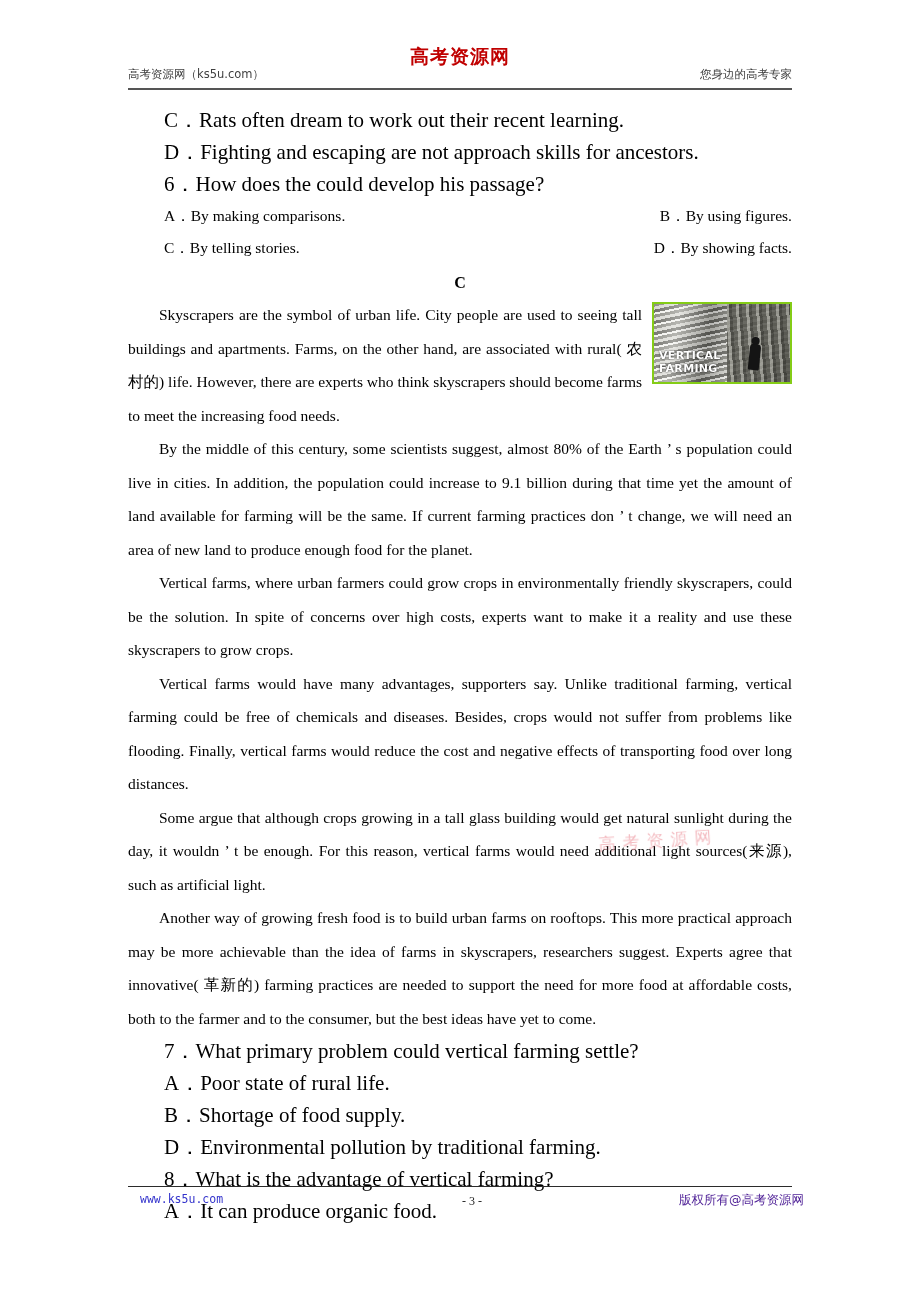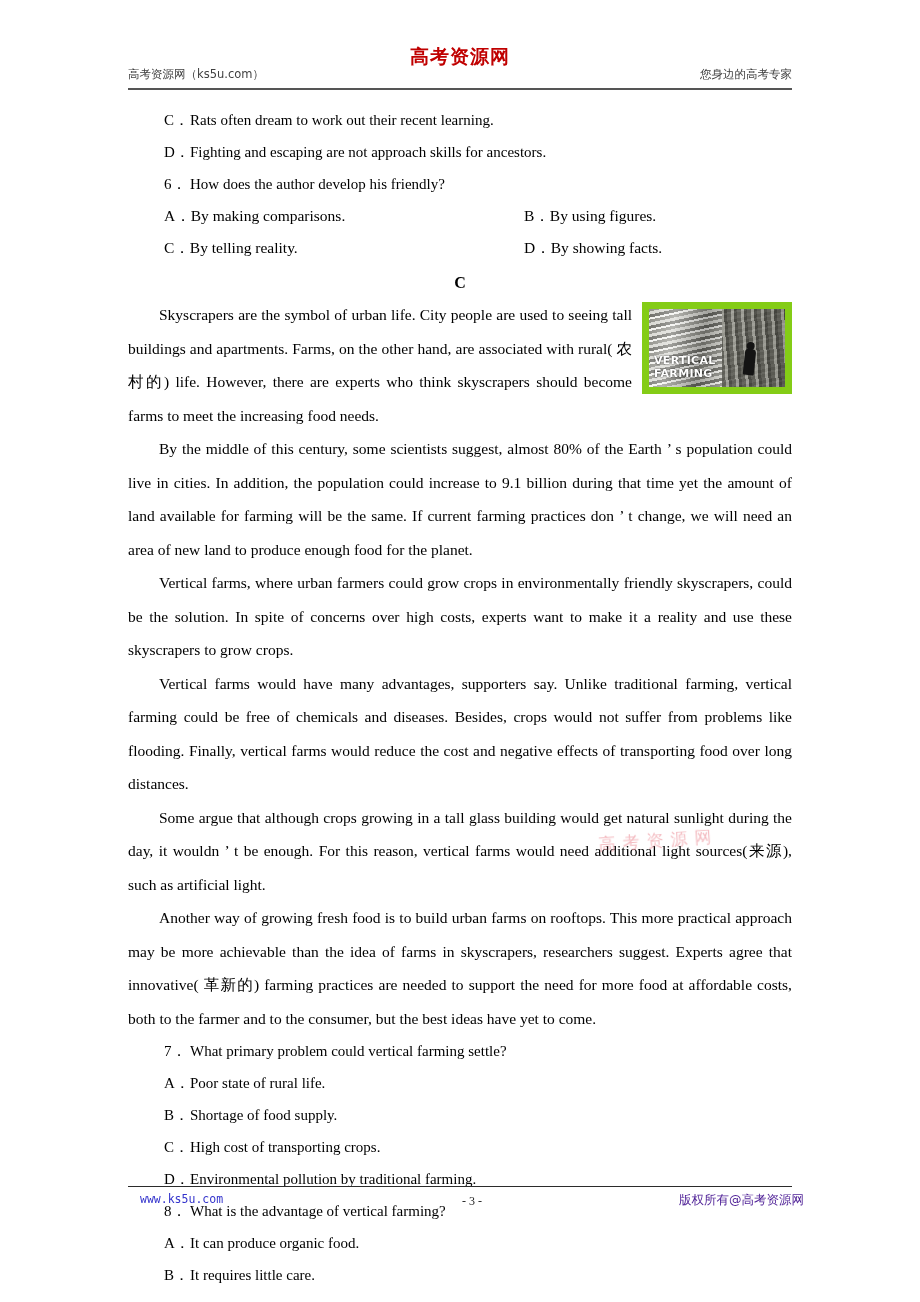--- a/index.html
+++ b/index.html
@@ -72,35 +72,36 @@
 
   
   .content {
     position: absolute;
     left: 128px;
     top: 104px;
     width: 664px;
   }
 
   .q-line {
-    font-size: 15px;
+    font-size: 21px;
     line-height: 32px;
     padding-left: 36px;
     white-space: nowrap;
   }
   .q-line .lbl {
     display: inline-block;
     min-width: 26px;
   }
 
   .opt-row {
     display: flex;
     font-size: 15.5px;
     line-height: 32px;
     padding-left: 36px;
+    justify-content: space-between;
   }
   .opt-row .opt {
     white-space: nowrap;
   }
   .opt-row .opt.first { width: 360px; }
 
   .section-letter {
     text-align: center;
     font-size: 16px;
     font-weight: bold;
@@ -120,21 +121,21 @@
 
   
   .passage-figure {
     float: right;
     width: 136px;
     height: 78px;
     margin: 4px 0 2px 10px;
     position: relative;
     overflow: hidden;
     background: #6d6d6d;
-    border: 7px solid #84cc16;
+    border: 2px solid #84cc16;
   }
   .fig-img {
     position: absolute;
     inset: 0;
     background:
       linear-gradient(100deg, rgba(255,255,255,0.0) 0%, rgba(255,255,255,0.35) 18%, rgba(0,0,0,0.25) 40%, rgba(255,255,255,0.15) 60%, rgba(0,0,0,0.35) 100%),
       repeating-linear-gradient(
         -12deg,
         #d8d8d2 0px, #d8d8d2 3px,
         #8f8f88 3px, #8f8f88 6px,
@@ -271,30 +272,30 @@
 
     <div class="q-line">
       <span class="lbl">C．</span><span>Rats often dream to work out their recent learning.</span>
     </div>
 
     <div class="q-line">
       <span class="lbl">D．</span><span>Fighting and escaping are not approach skills for ancestors.</span>
     </div>
 
     <div class="q-line">
-      <span class="lbl">6．</span><span>How does the author develop his friendly?</span>
+      <span class="lbl">6．</span><span>How does the could develop his passage?</span>
     </div>
 
     <div class="opt-row">
       <span class="opt first"><span class="lbl">A．</span><span>By making comparisons.</span></span>
       <span class="opt"><span class="lbl">B．</span><span>By using figures.</span></span>
     </div>
 
     <div class="opt-row">
-      <span class="opt first"><span class="lbl">C．</span><span>By telling reality.</span></span>
+      <span class="opt first"><span class="lbl">C．</span><span>By telling stories.</span></span>
       <span class="opt"><span class="lbl">D．</span><span>By showing facts.</span></span>
     </div>
 
     <div class="section-letter">C</div>
 
     <div class="clearfix">
       <div class="passage-figure">
         <div class="fig-img"></div>
         <div class="fig-person"></div>
         <div class="fig-caption">
@@ -314,34 +315,28 @@
     <div class="q-line">
       <span class="lbl">7．</span><span>What primary problem could vertical farming settle?</span>
     </div>
     <div class="q-line">
       <span class="lbl">A．</span><span>Poor state of rural life.</span>
     </div>
     <div class="q-line">
       <span class="lbl">B．</span><span>Shortage of food supply.</span>
     </div>
     <div class="q-line">
-      <span class="lbl">C．</span><span>High cost of transporting crops.</span>
-    </div>
-    <div class="q-line">
       <span class="lbl">D．</span><span>Environmental pollution by traditional farming.</span>
     </div>
 
     <div class="q-line">
       <span class="lbl">8．</span><span>What is the advantage of vertical farming?</span>
     </div>
     <div class="q-line">
       <span class="lbl">A．</span><span>It can produce organic food.</span>
-    </div>
-    <div class="q-line">
-      <span class="lbl">B．</span><span>It requires little care.</span>
     </div>
 
   </div>
 
   <div class="watermark">高考资源网</div>
 
   <div class="footer-rule"></div>
   <div class="page-footer">
     <div class="footer-left">www.ks5u.com</div>
     <div class="footer-center">- 3 -</div>

